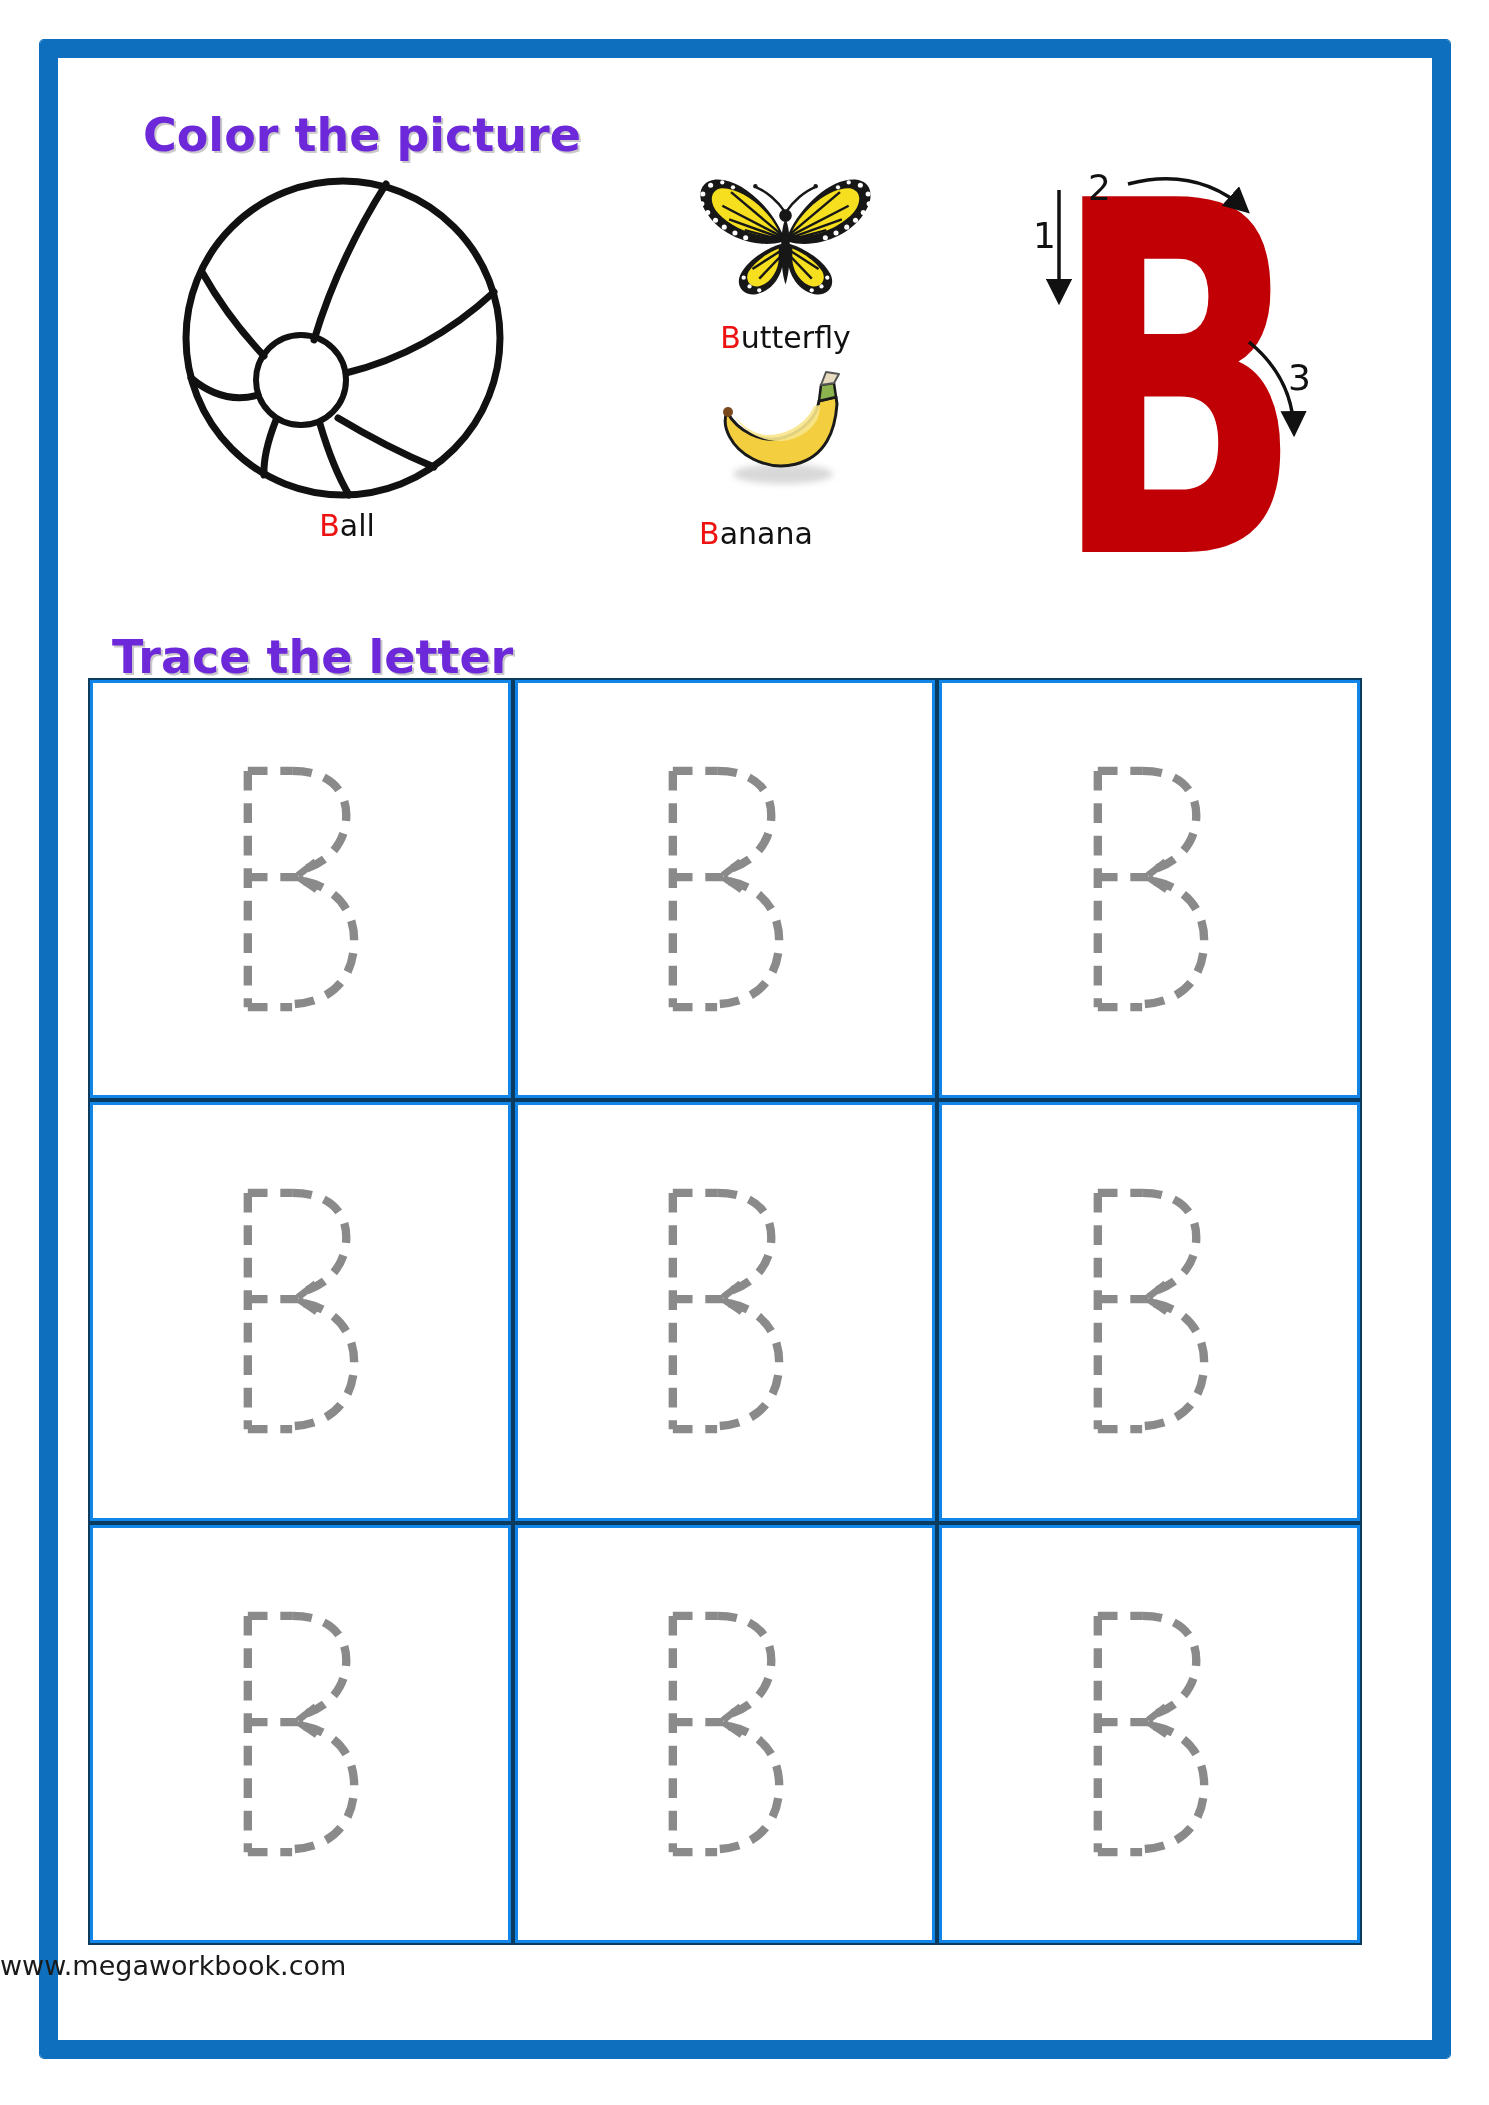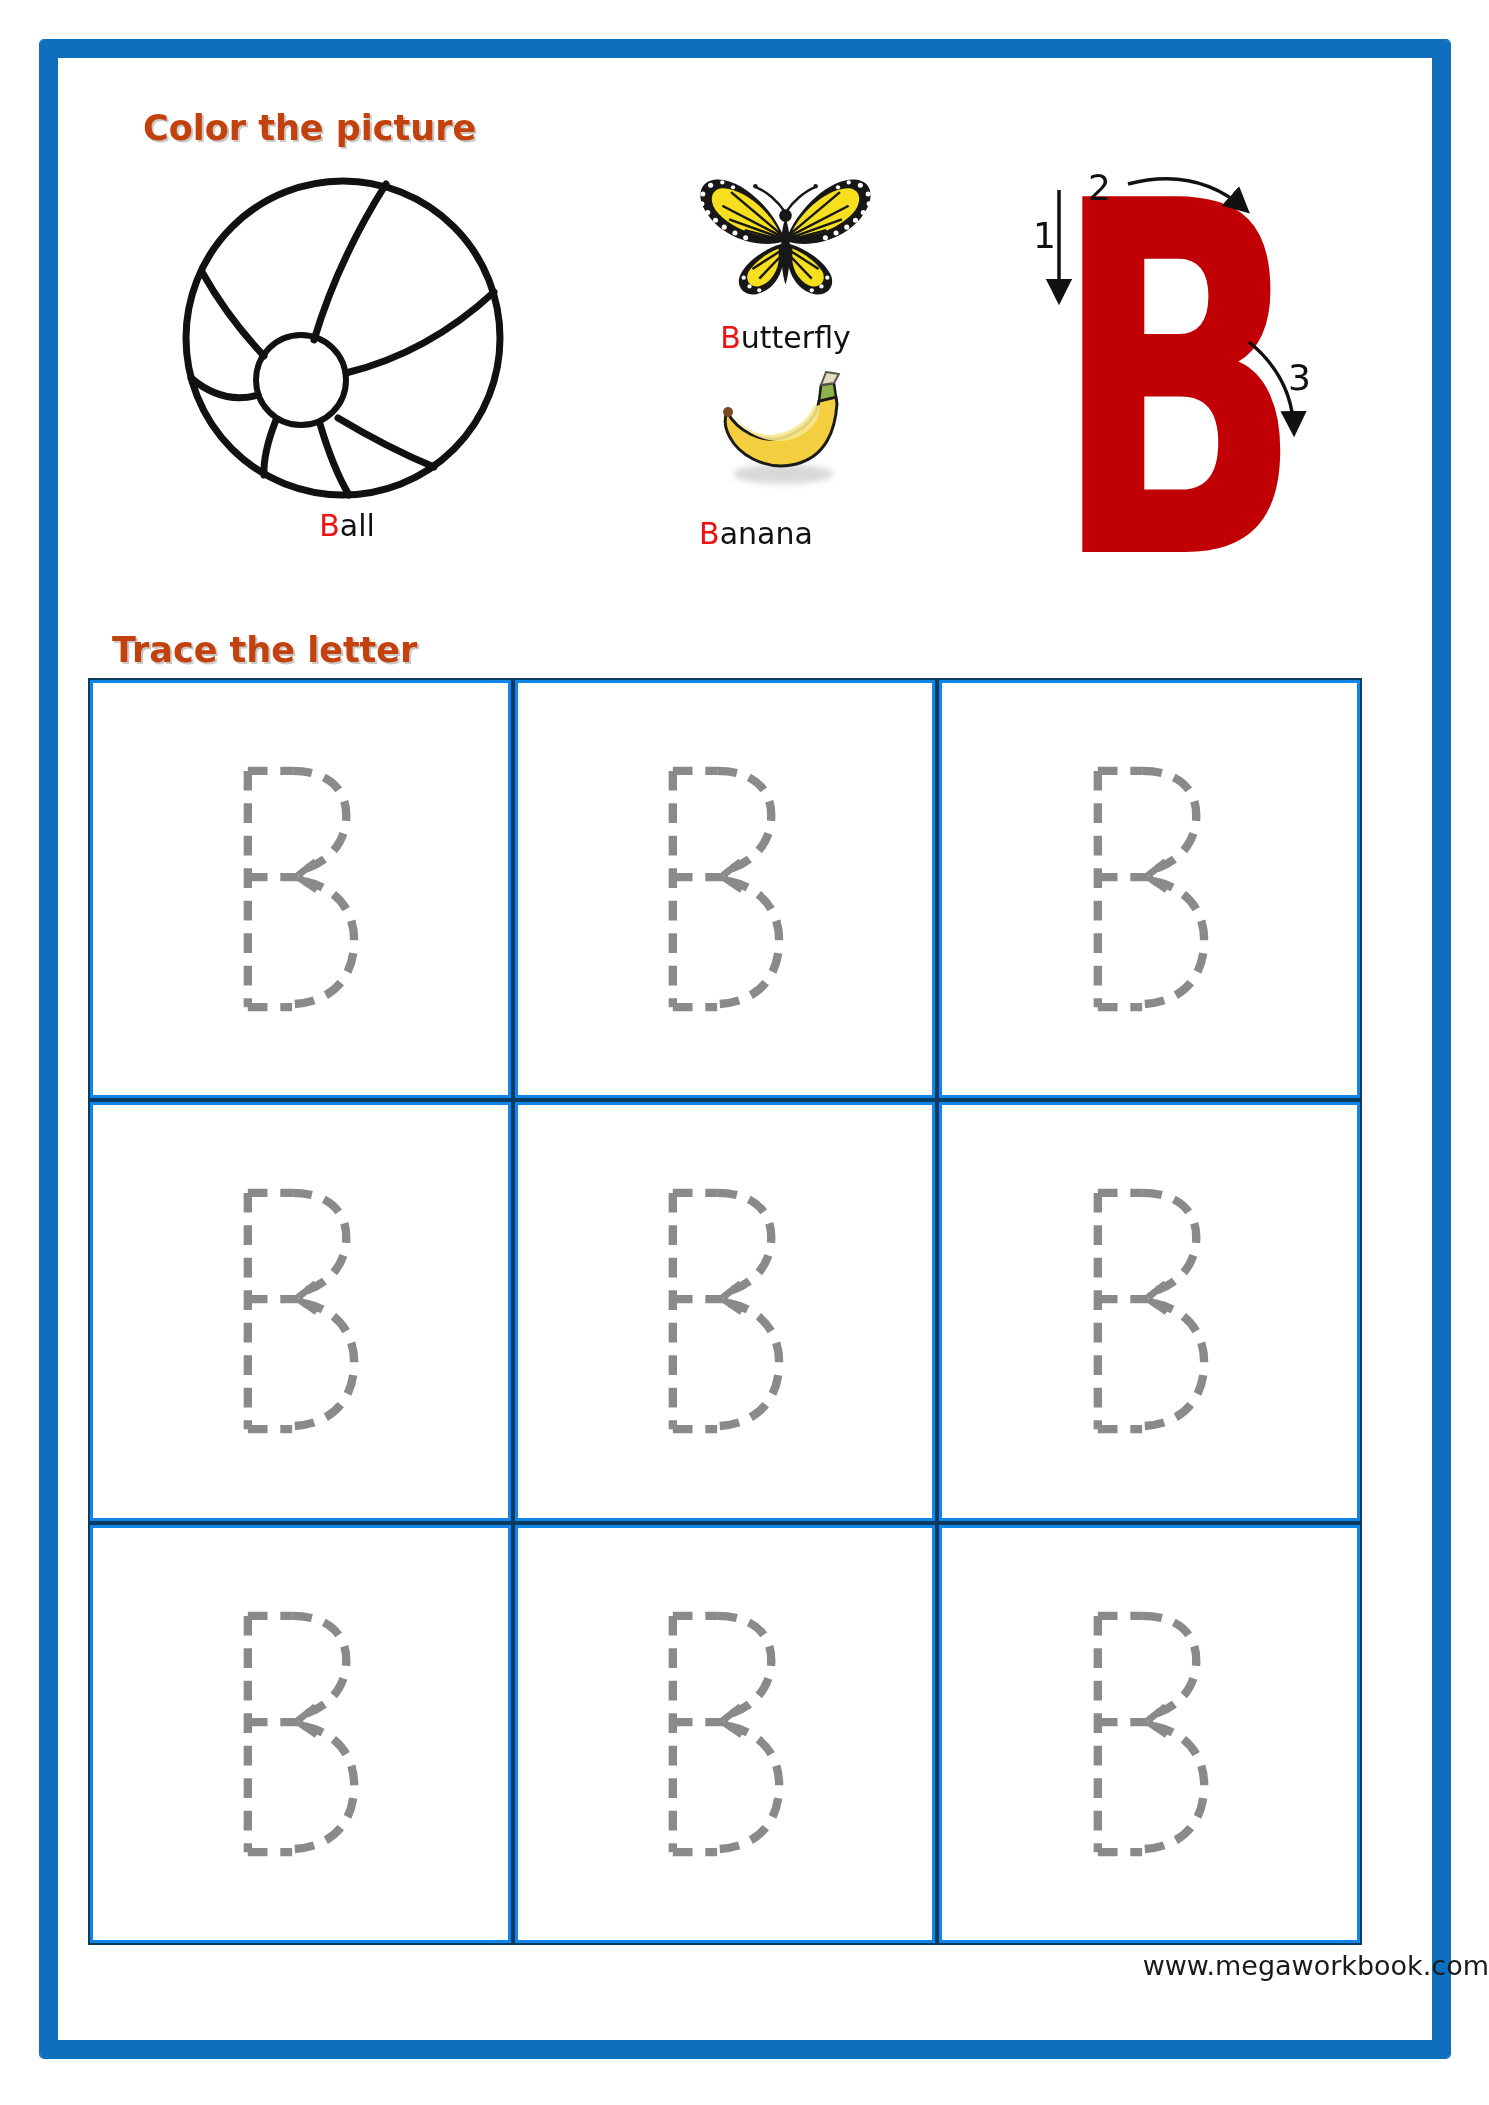--- a/index.html
+++ b/index.html
@@ -1,33 +1,33 @@
 <!DOCTYPE html>
 <html><head>
 <meta charset="utf-8">
 <style>
   html,body{margin:0;padding:0;background:#fff;}
   .page{position:relative;width:1489px;height:2105px;background:#ffffff;
         font-family:"DejaVu Sans",sans-serif;overflow:hidden;}
   .border-frame{position:absolute;left:40px;top:40px;width:1410px;height:2018px;
         border:18px solid #0d6fbd;border-radius:4px;box-sizing:border-box;
         box-shadow:0 0 0 1px #0d6fbd, 2px 2px 0 1px #ffffff inset;}
-  .heading{position:absolute;color:#c2410c;font-weight:bold;font-size:35px;
+  .heading{position:absolute;color:#6d28d9;font-weight:bold;font-size:46px;
         letter-spacing:0px;text-shadow:2px 2px 0 #c9c9c9;white-space:nowrap;}
   #heading-color{left:143px;top:108px;}
   #heading-trace{left:112px;top:630px;}
   .fig-label{position:absolute;font-size:30px;color:#111;text-align:center;white-space:nowrap;}
   .fig-label .initial{color:#ee1111;}
   .figure{position:absolute;}
   
   .trace-grid{position:absolute;left:88px;top:678px;width:1274px;height:1267px;
         display:grid;grid-template-columns:repeat(3,1fr);grid-template-rows:repeat(3,1fr);}
   .trace-cell{border:2px solid #0b3b5e;box-shadow:inset 0 0 0 3px #1286e8;
         display:flex;align-items:center;justify-content:center;box-sizing:border-box;background:#fff;}
-  .footer{position:absolute;left:0;top:1950px;width:100%;text-align:right;
+  .footer{position:absolute;left:0;top:1950px;width:100%;text-align:left;
         font-size:27px;color:#1a1a1a;}
   svg text.guide-num{font-family:"DejaVu Sans",sans-serif;font-size:36px;fill:#111;}
   svg text.big-letter{font-family:"DejaVu Sans",sans-serif;font-weight:bold;fill:#c00005;}
 </style>
 </head>
 <body>
 
 <div class="page">
 
   <div class="border-frame"></div>

